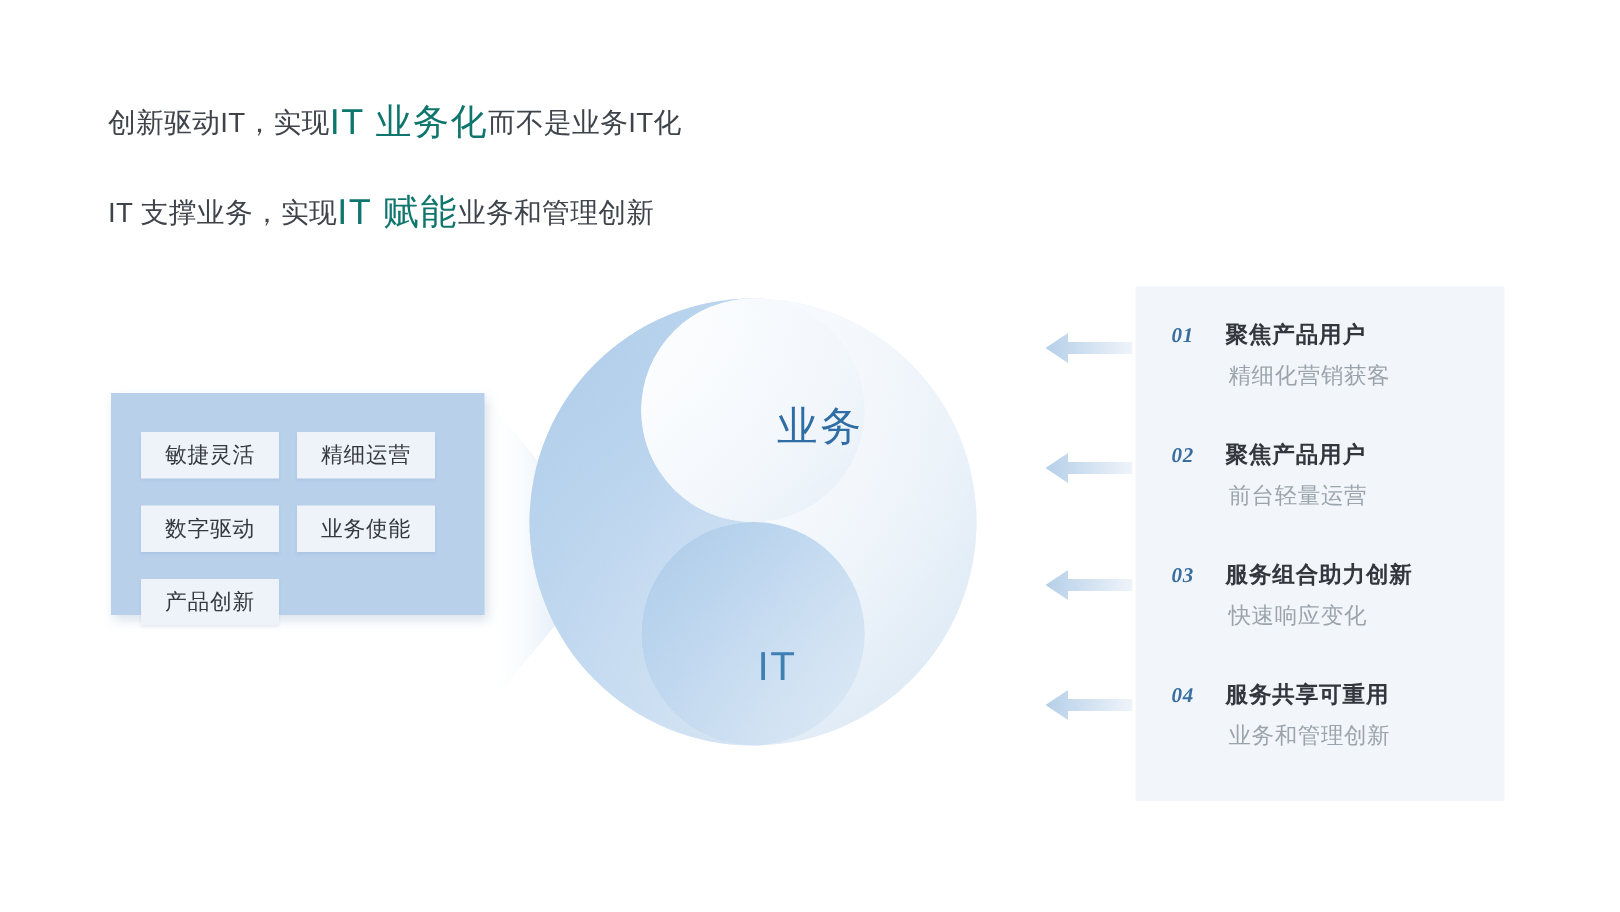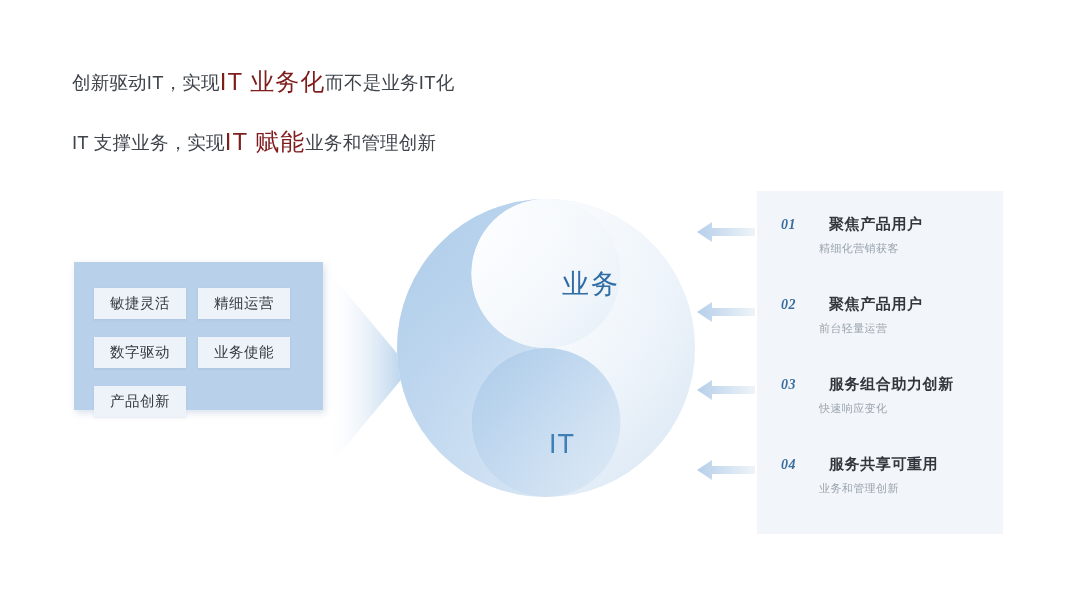--- a/index.html
+++ b/index.html
@@ -25,21 +25,21 @@
   }
   .headline {
     white-space: nowrap;
     font-size: 18.5px;
     line-height: 1.35;
     color: #3f444b;
     letter-spacing: 0.2px;
   }
   .headline + .headline { margin-top: 28px; }
   .hl-accent {
-    color: #7f1d1d;
+    color: #0f766e;
     font-size: 24px;
     letter-spacing: 1px;
     vertical-align: -1px;
   }
 
   
   .cap-box {
     position: absolute;
     left: 74px;
     top: 262px;
@@ -75,21 +75,21 @@
     position: absolute;
     left: 322px;
     top: 266px;
     width: 92px;
     height: 206px;
   }
 
   
   .yy-wrap {
     position: absolute;
-    left: 396px;
+    left: 352px;
     top: 198px;
     width: 300px;
     height: 300px;
   }
 
   
   .arrows {
     position: absolute;
     left: 697px;
     top: 196px;
@@ -138,26 +138,25 @@
     padding-top: 2px;
     letter-spacing: 0.5px;
   }
   .item-body { flex: 1 1 auto; }
   .item-title {
     font-size: 15px;
     font-weight: bold;
     color: #32373d;
     letter-spacing: 0.6px;
     line-height: 1.2;
-    margin-left: 12px;
   }
   .item-sub {
     margin-top: 8px;
     margin-left: 2px;
-    font-size: 11px;
+    font-size: 15px;
     color: #9ba4ad;
     letter-spacing: 0.4px;
   }
 </style>
 </head>
 <body>
 
 <div class="headlines">
 
   <div class="headline">

